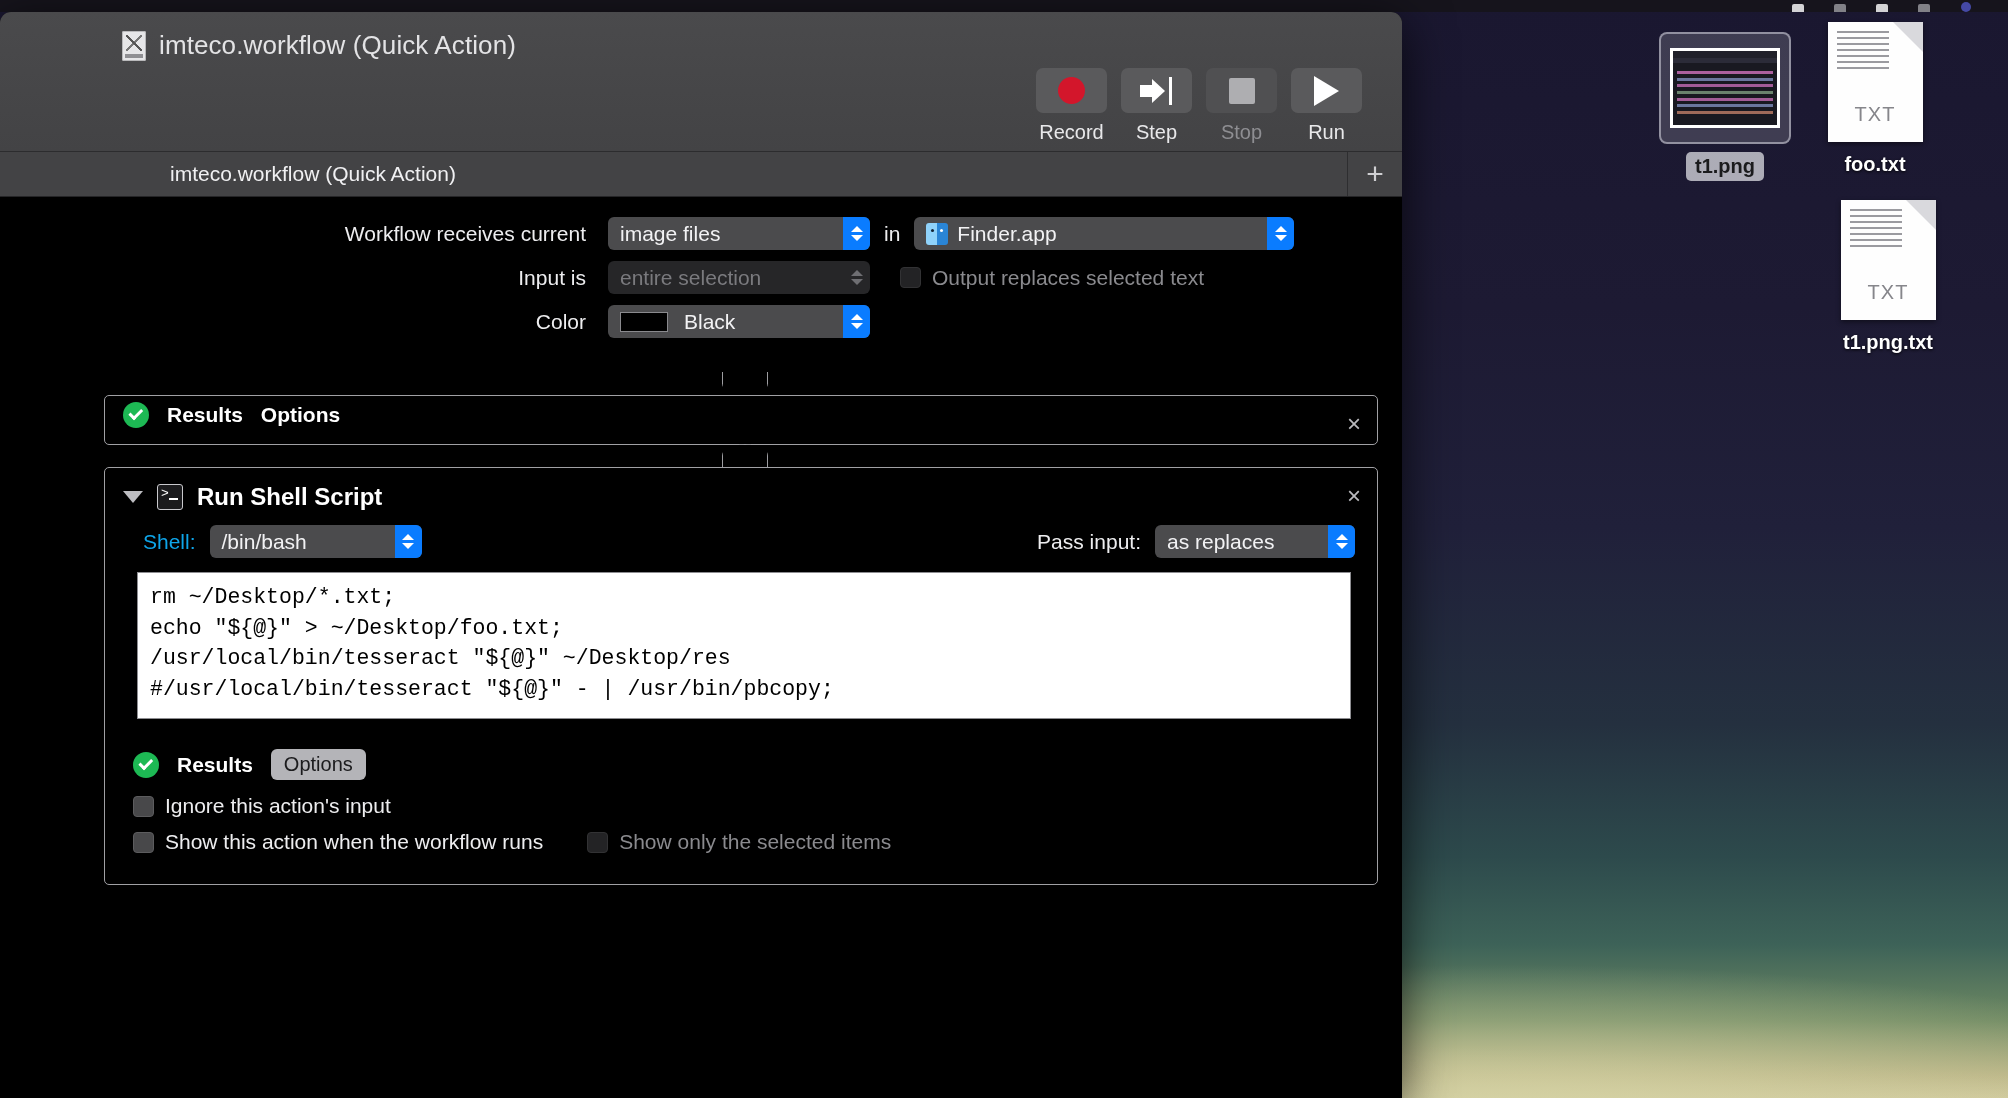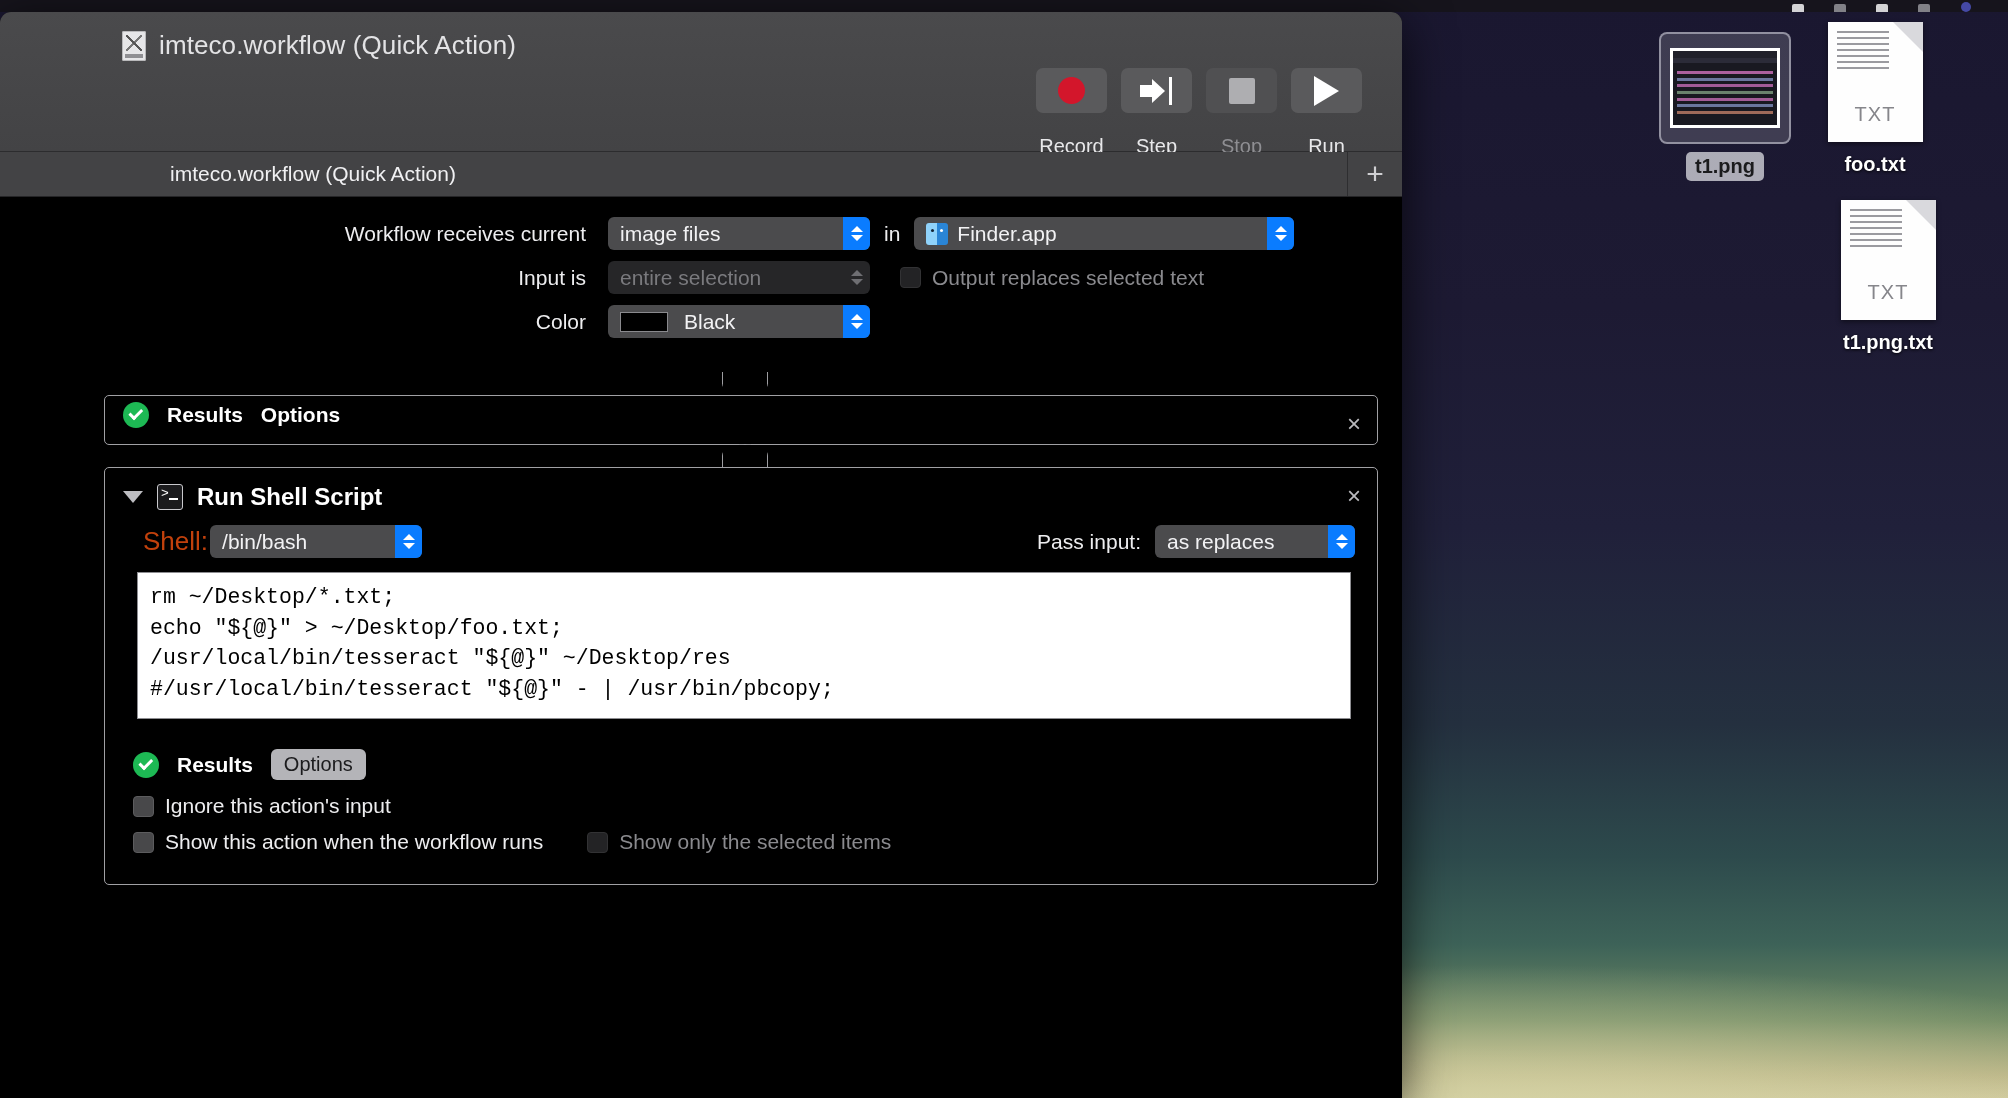--- a/index.html
+++ b/index.html
@@ -100,21 +100,21 @@
     content: ""; position: absolute; left: 3px; bottom: 3px;
     width: 18px; height: 4px; background: #8f8f93;
   }
   #win-title-text { font-size: 26px; color: #e3e3e5; letter-spacing: .1px; }
 
   
   #toolbar {
     position: absolute; right: 40px; top: 56px;
     display: flex; gap: 14px;
   }
-  .tb-item { width: 71px; display: flex; flex-direction: column; align-items: center; gap: 22px; }
+  .tb-item { width: 71px; display: flex; flex-direction: column; align-items: center; gap: 8px; }
   .tb-btn {
     width: 71px; height: 45px; border-radius: 7px;
     background: #5a5a5c;
     display: flex; align-items: center; justify-content: center;
     cursor: default;
   }
   .tb-btn.dis { background: #505052; }
   .tb-label { font-size: 20px; color: #e8e8ea; }
   .tb-label.dis { color: #8e8e92; }
   .ic-record { width: 27px; height: 27px; border-radius: 50%; background: #d3162b; }
@@ -291,21 +291,21 @@
   .opt-btn {
     font-size: 20px; color: #1b1b1d; background: #b4b4b8;
     padding: 4px 13px; border-radius: 6px; cursor: default;
   }
   .opt-plain { font-size: 21px; font-weight: bold; color: #fff; cursor: default; }
 
   
   .shell-row {
     display: flex; align-items: center; padding: 8px 22px 14px 38px;
   }
-  .shell-lbl { font-size: 26px; color: #c2410c; margin-right: 2px; }
+  .shell-lbl { font-size: 21px; color: #0ea5e9; margin-right: 14px; }
   .pass-lbl { font-size: 21px; color: #ededef; margin-right: 14px; }
   .spacer { flex: 1; }
 
   
   .script-box {
     margin: 0 26px 0 32px; background: #fff;
     border: 1px solid #8d8d91;
     padding: 9px 12px 14px 12px;
     min-height: 120px;
   }

